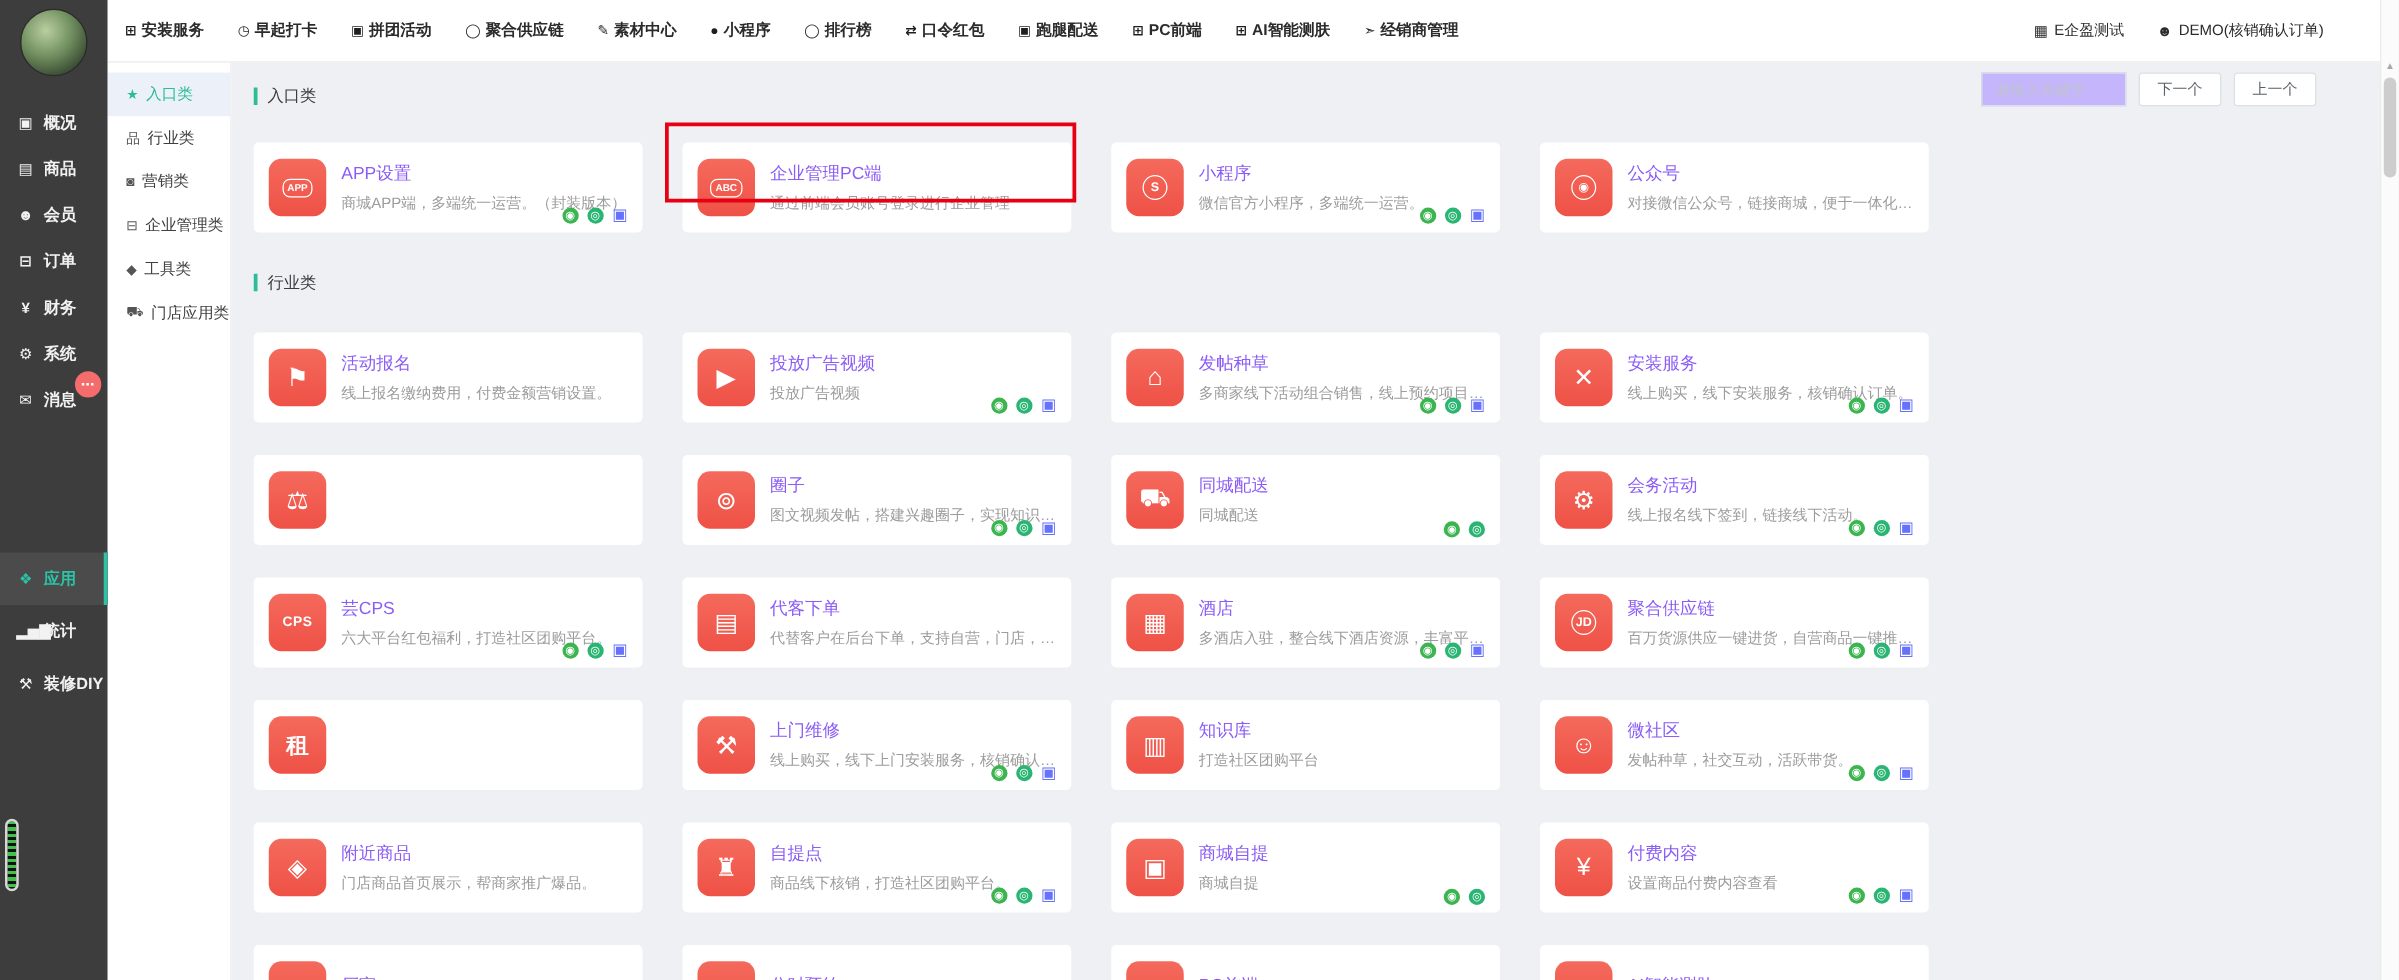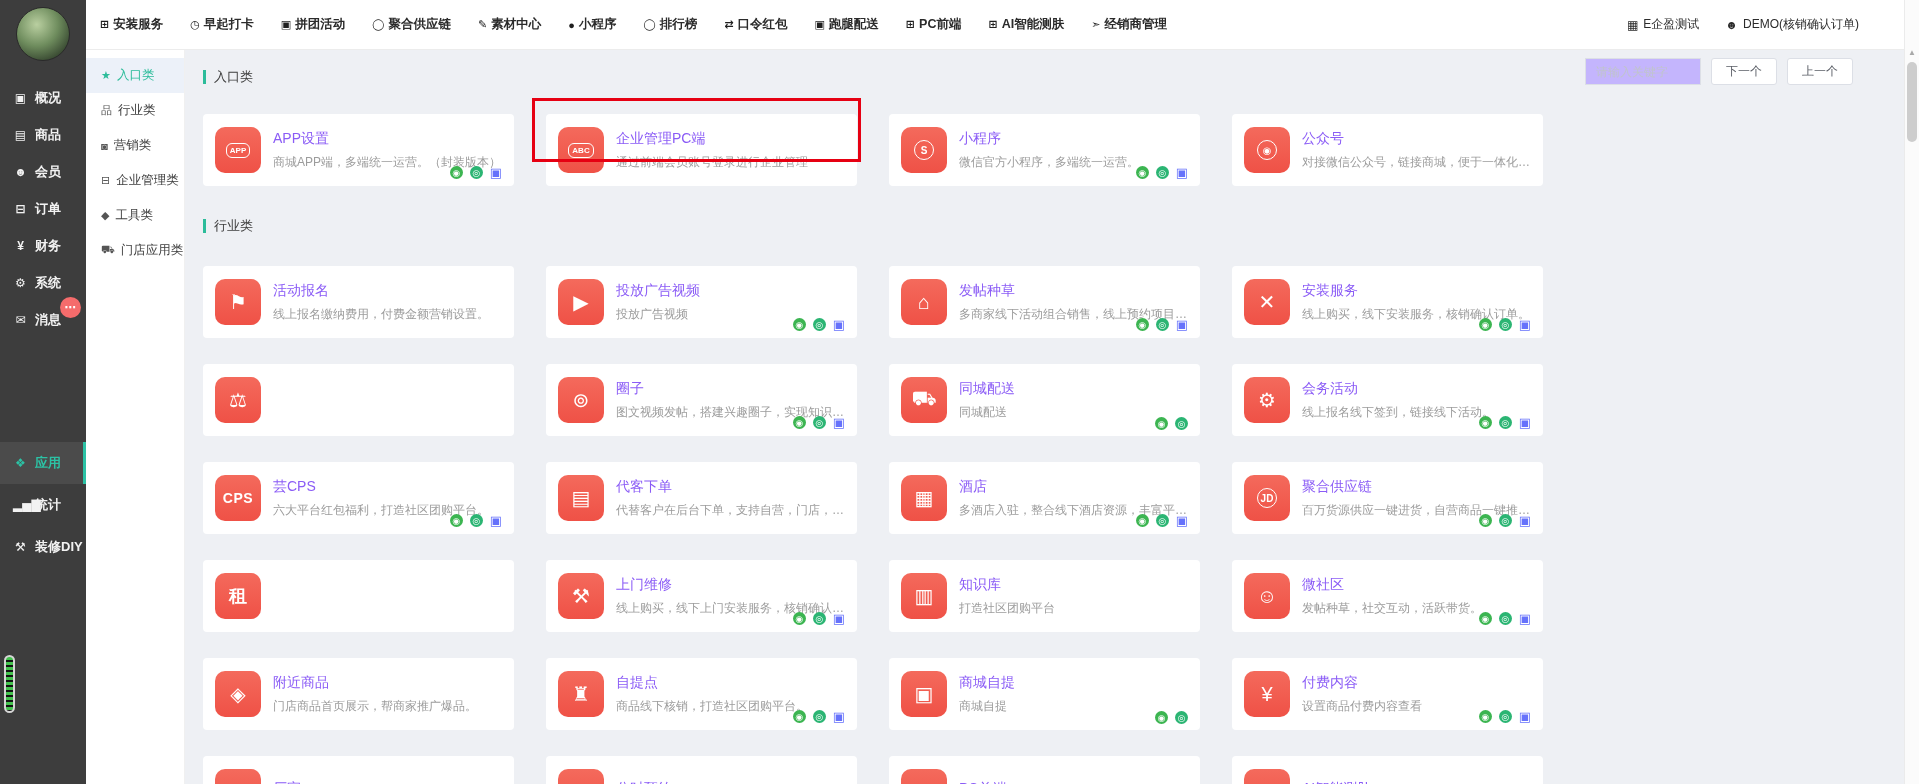--- a/index.html
+++ b/index.html
@@ -103,21 +103,21 @@
     position:relative; background:#fff; border-radius:4px; height:72px;
     display:flex; align-items:center; padding:0 12px; cursor:pointer;
   }
   .cicon {
     flex-shrink:0; width:46px; height:46px; border-radius:10px;
     background:linear-gradient(180deg,#f46a5c,#ef5146);
     color:#fff; display:flex; align-items:center; justify-content:center;
   }
   .g-sym  { font-size:20px; }
   .g-big  { font-size:18px; font-weight:600; }
-  .g-plain{ font-size:14px; font-weight:bold; letter-spacing:0.5px;text-align:right; }
+  .g-plain{ font-size:11px; font-weight:bold; letter-spacing:0.5px;text-align:right; }
   .g-framed { font-size:8px; font-weight:bold; border:1.5px solid #fff; border-radius:6px; padding:2px 3px; }
   .g-ring {
     font-size:10px; font-weight:bold; border:1.5px solid #fff; border-radius:50%;
     width:20px; height:20px; display:flex; align-items:center; justify-content:center;
   }
   .cbody { margin-left:12px; min-width:0; }
   .ctitle { font-size:14px; color:#8b5cf6; }
   .cdesc {
     margin-top:6px; font-size:12px; color:#9c9c9c;
     white-space:nowrap; overflow:hidden; text-overflow:ellipsis; max-width:228px;

